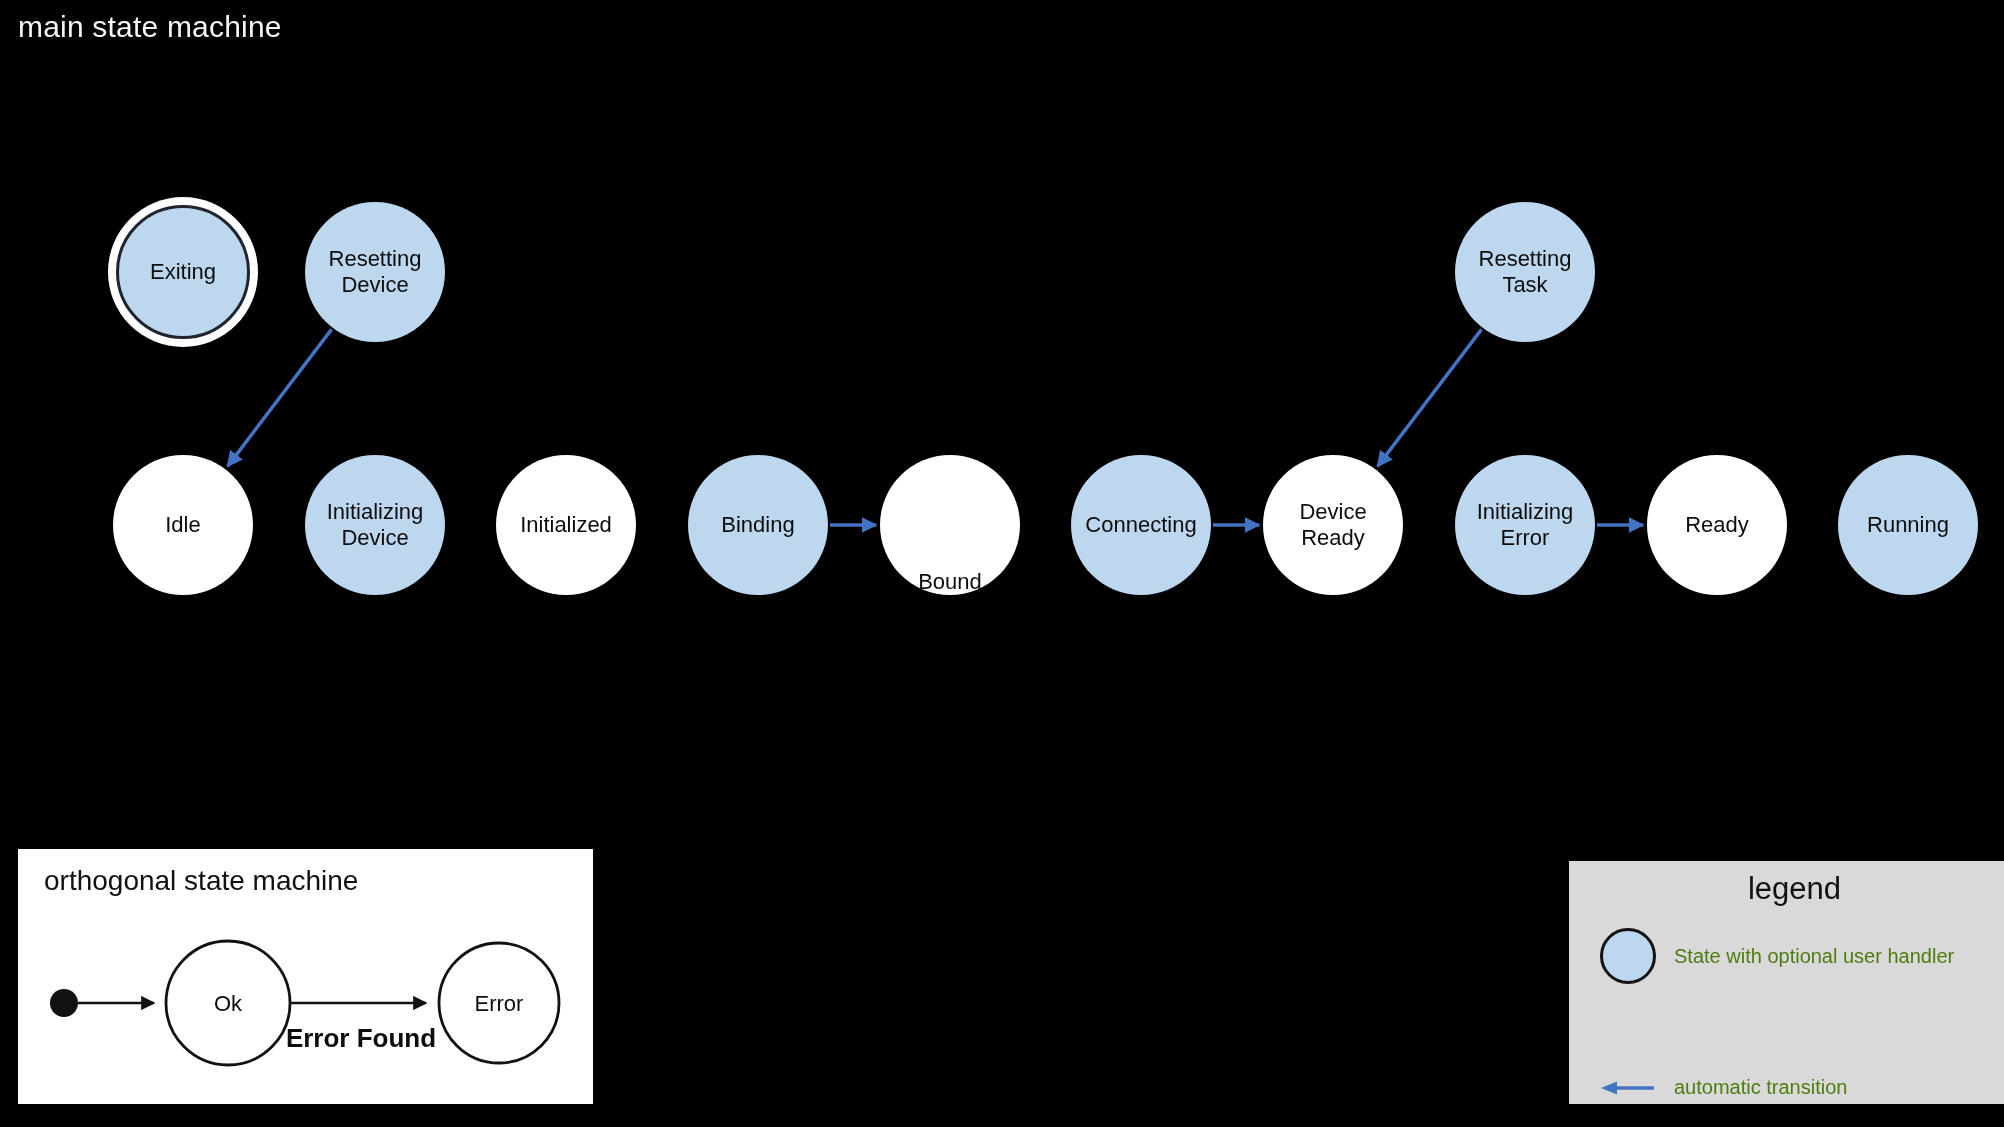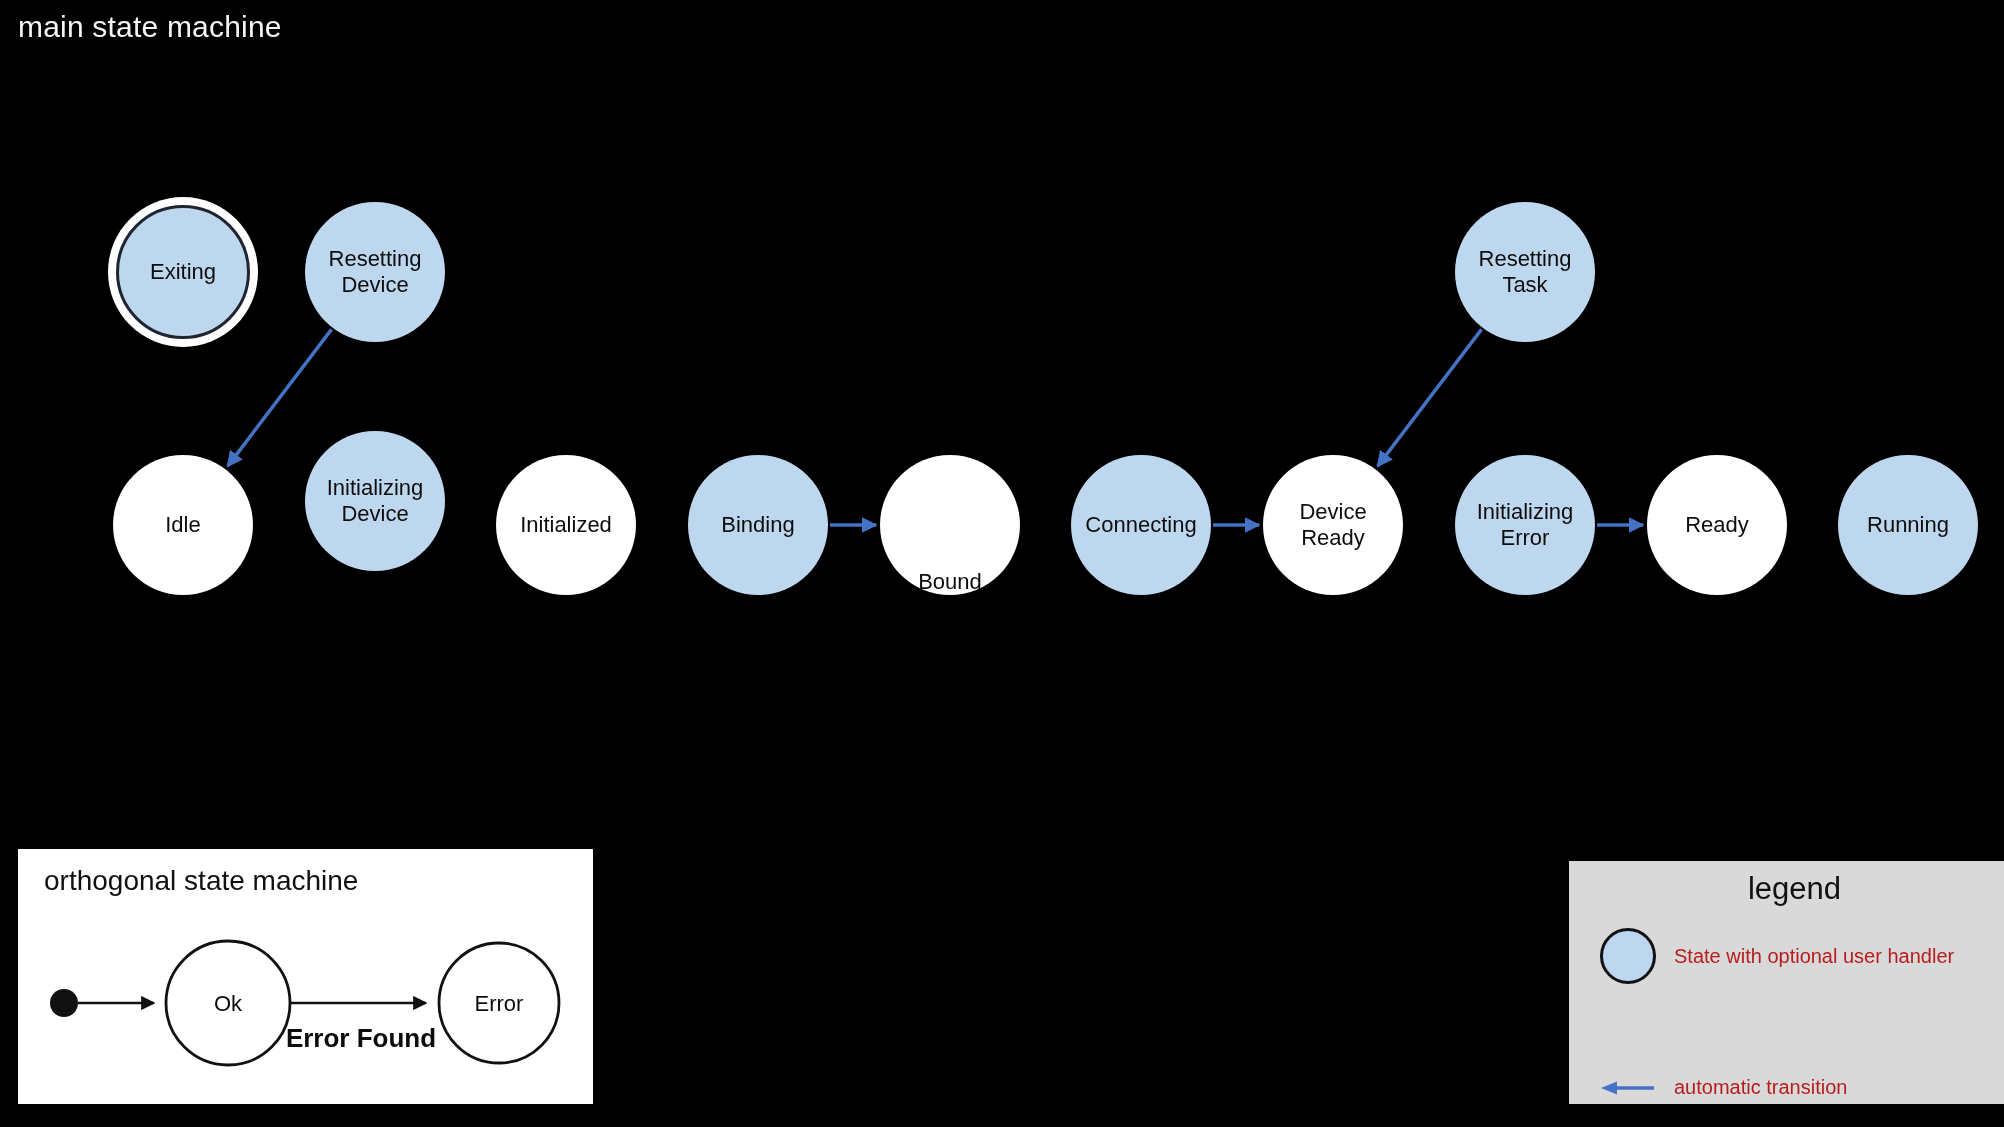--- a/index.html
+++ b/index.html
@@ -89,21 +89,21 @@
   .legend-swatch {
     width: 56px;
     height: 56px;
     border-radius: 50%;
     border: 3px solid #111;
     box-sizing: border-box;
     flex: 0 0 auto;
   }
   .legend-swatch.handler { background: #bdd7ee; }
   .legend-swatch.idling  { background: #ffffff; }
-  .legend-label { font-size: 20px; color: #b91c1c; white-space: nowrap; }
+  .legend-label { font-size: 20px; color: #4d7c0f; white-space: nowrap; }
 </style>
 </head>
 <body>
 
 <div id="canvas">
 
   <div class="diagram-title">main state machine</div>
 
   <svg id="arrow-layer" width="2004" height="1127">
     <defs>
@@ -125,21 +125,21 @@
       </div>
       <div class="state handler" style="left: 305px; top: 202px;">
         <span>Resetting Device</span>
       </div>
       <div class="state handler" style="left: 1455px; top: 202px;">
         <span>Resetting Task</span>
       </div>
       <div class="state idling" style="left: 113px; top: 455px;">
         <span>Idle</span>
       </div>
-      <div class="state handler" style="left: 305px; top: 431px;">
+      <div class="state handler" style="left: 305px; top: 455px;">
         <span>Initializing Device</span>
       </div>
       <div class="state idling" style="left: 496px; top: 455px;">
         <span>Initialized</span>
       </div>
       <div class="state handler" style="left: 688px; top: 455px;">
         <span>Binding</span>
       </div>
       <div class="state idling" style="left: 880px; top: 455px; align-items: flex-end;">
         <span>Bound</span>

